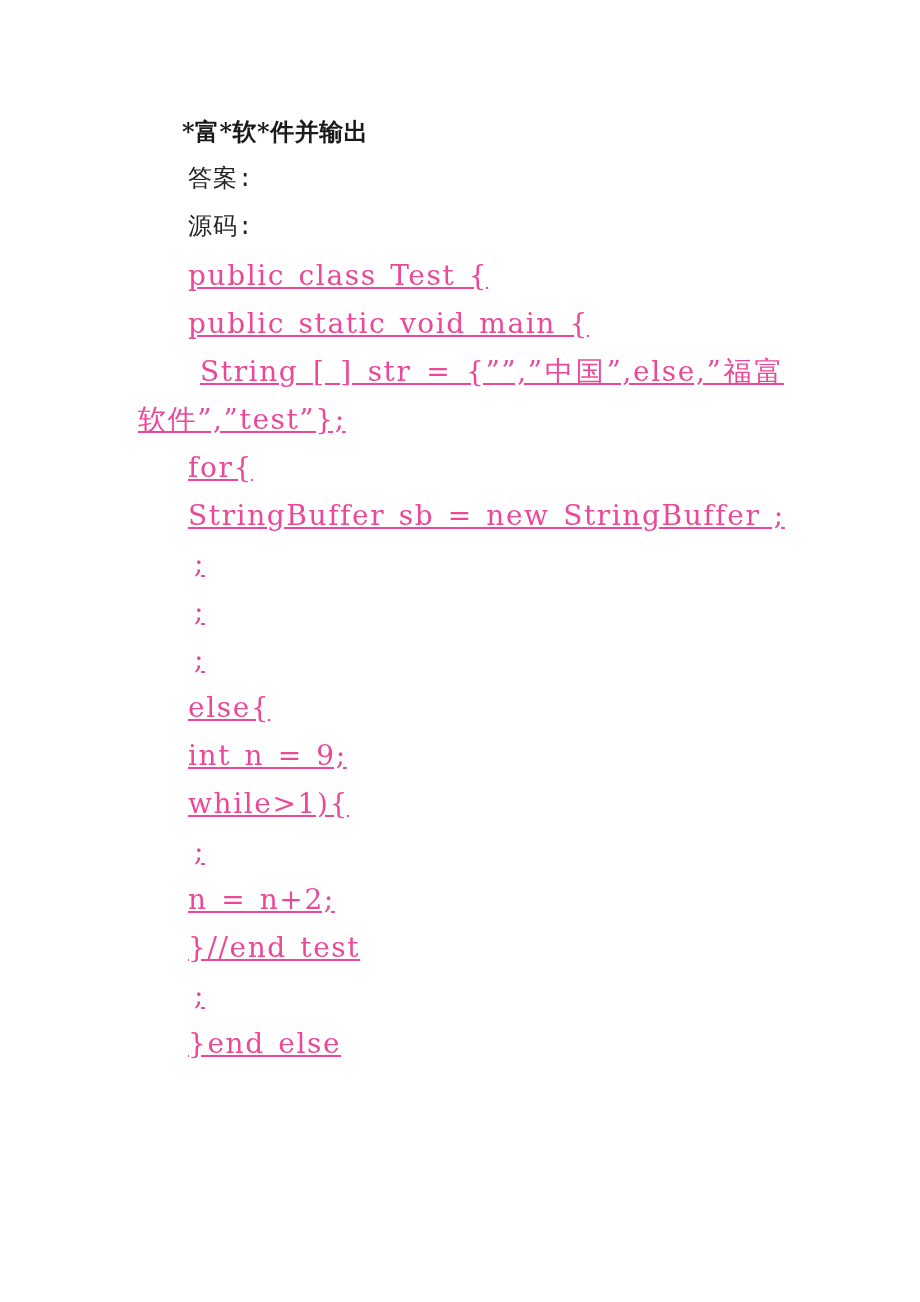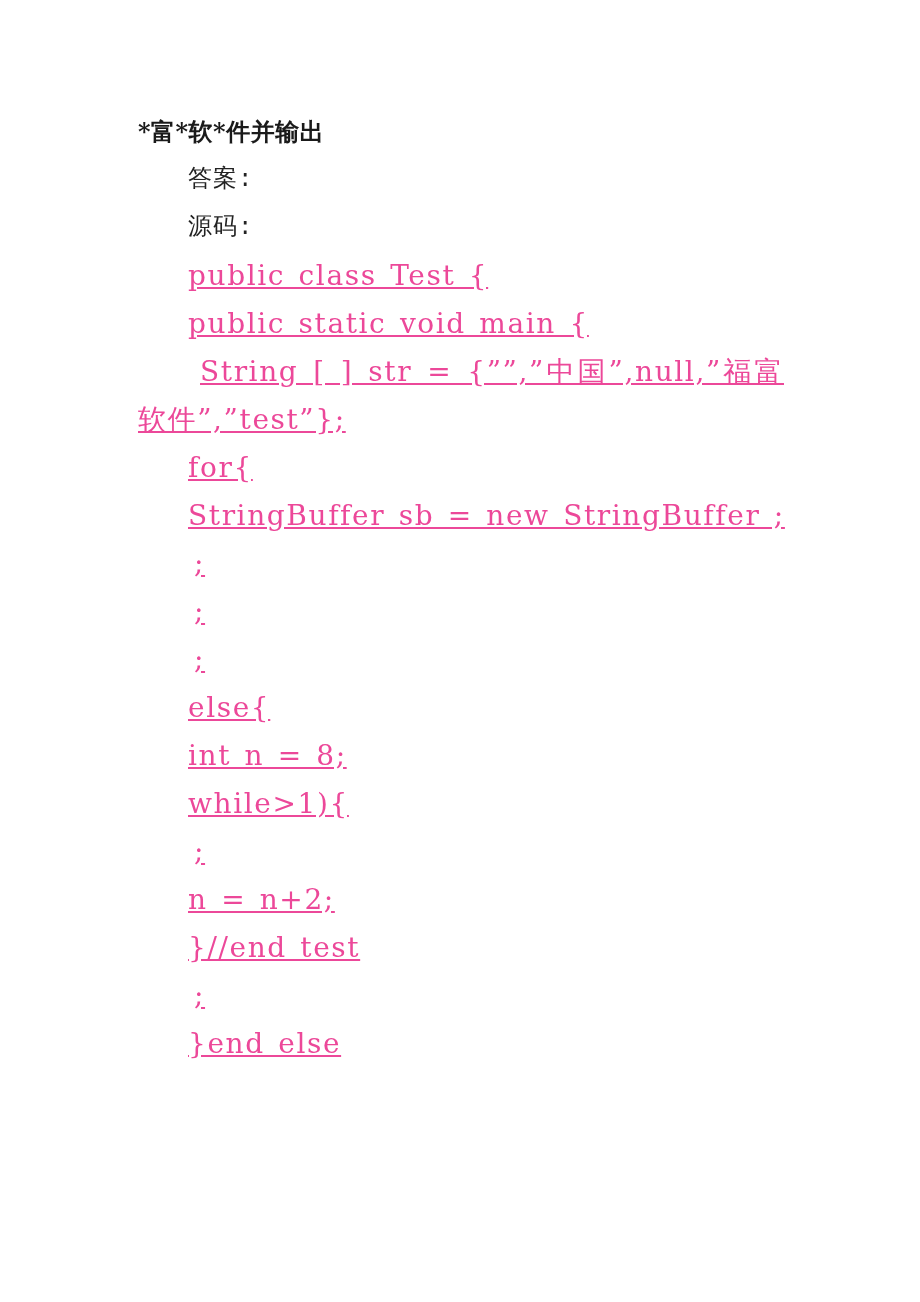--- a/index.html
+++ b/index.html
@@ -34,20 +34,21 @@
     letter-spacing: 0.2px;
   }
   
   .line-heading {
     font-family: "DejaVu Serif", "DejaVu Sans", serif;
     font-size: 24px;
     color: #1a1a1a;
     font-weight: 600;
     text-indent: 0;
     letter-spacing: 0.5px;
+    margin-left: 44px;
   }
   
   .line-label {
     font-family: Liberation Mono, monospace;
     font-size: 24px;
     color: #232323;
     padding-left: 50px;
     letter-spacing: 1px;
   }
   
@@ -86,36 +87,36 @@
     <div class="line line-heading">*富*软*件并输出</div>
 
     <div class="line line-label">答案:</div>
 
     <div class="line line-label">源码:</div>
 
     <div class="line line-code">public class Test {</div>
 
     <div class="line line-code">public static void main {</div>
 
-    <div class="line line-code line-code-wrap"><span class="wrapinner">String [ ] str = {””,”中国”,null,”福富软件”,”test”};</span></div>
+    <div class="line line-code line-code-wrap"><span class="wrapinner">String [ ] str = {””,”中国”,else,”福富软件”,”test”};</span></div>
 
     <div class="line line-code">for{</div>
 
     <div class="line line-code">StringBuffer sb = new StringBuffer ;</div>
 
     <div class="line line-code indent-sp">;</div>
 
     <div class="line line-code indent-sp">;</div>
 
 
     <div class="line line-code indent-sp">;</div>
 
     <div class="line line-code">else{</div>
 
-    <div class="line line-code">int n = 8;</div>
+    <div class="line line-code">int n = 9;</div>
 
 
     <div class="line line-code">while&gt;1){</div>
 
     <div class="line line-code indent-sp">;</div>
 
     <div class="line line-code">n = n+2;</div>
 
     <div class="line line-code">}//end test</div>
 

